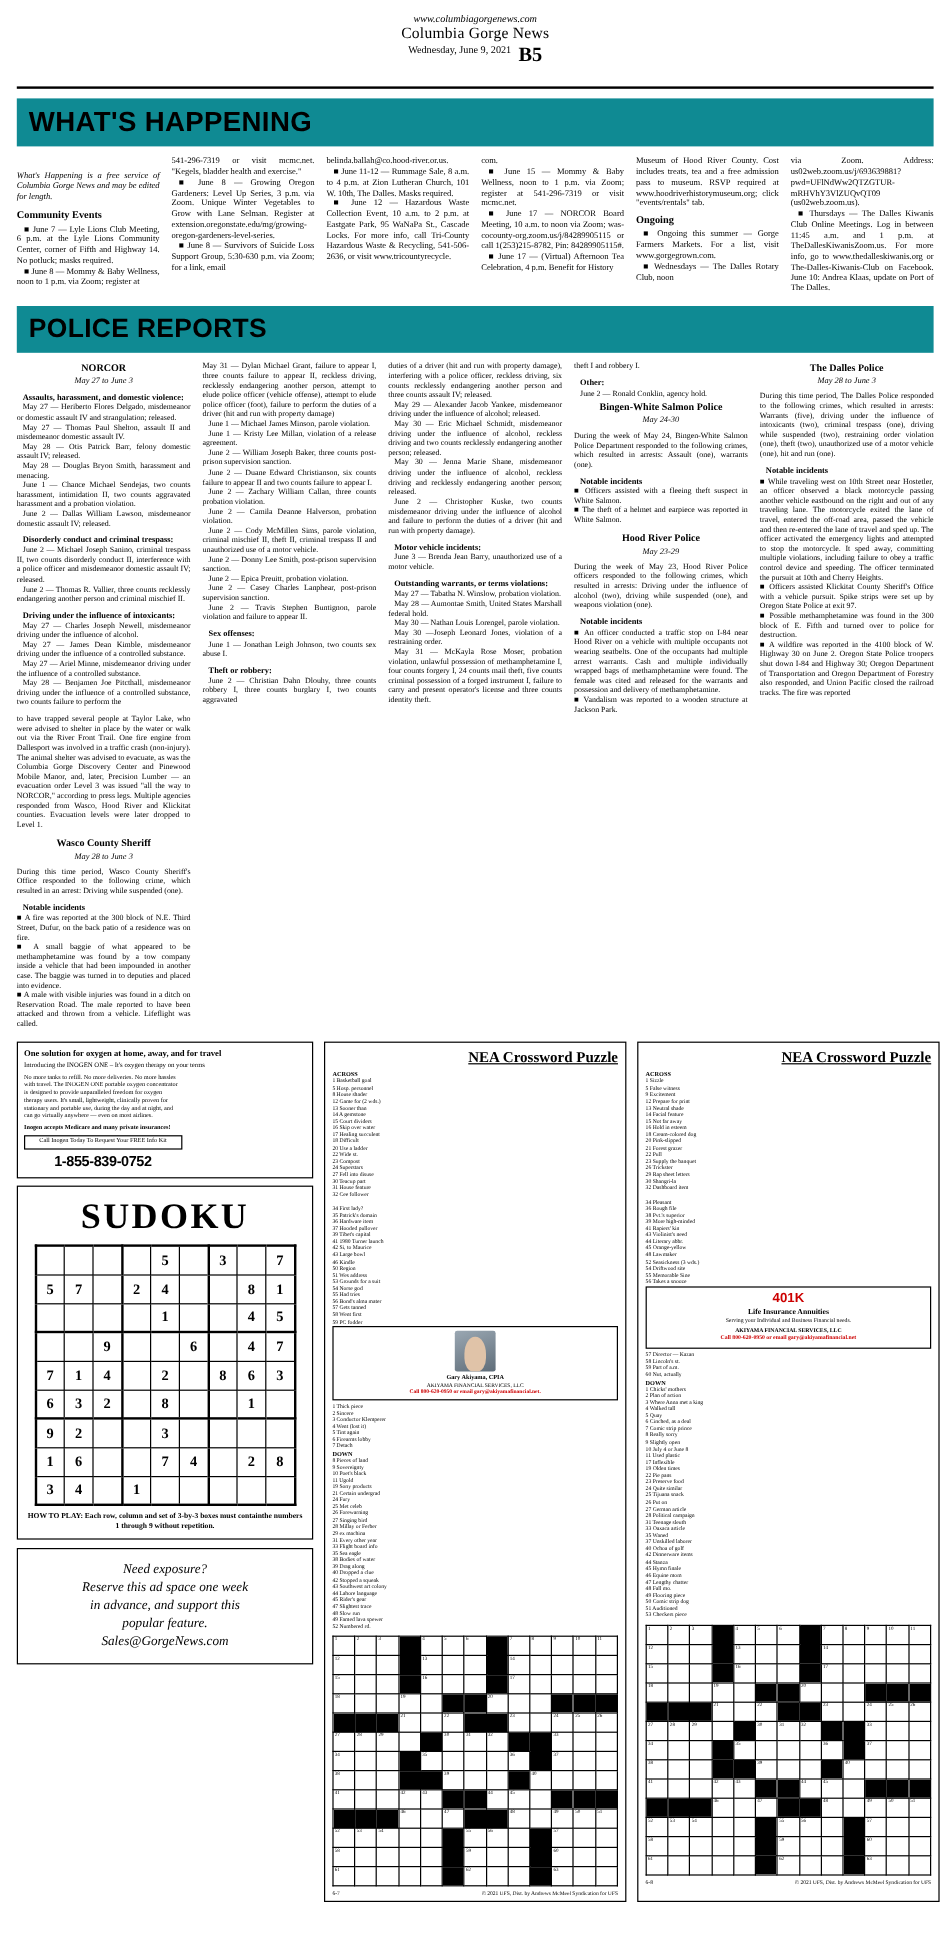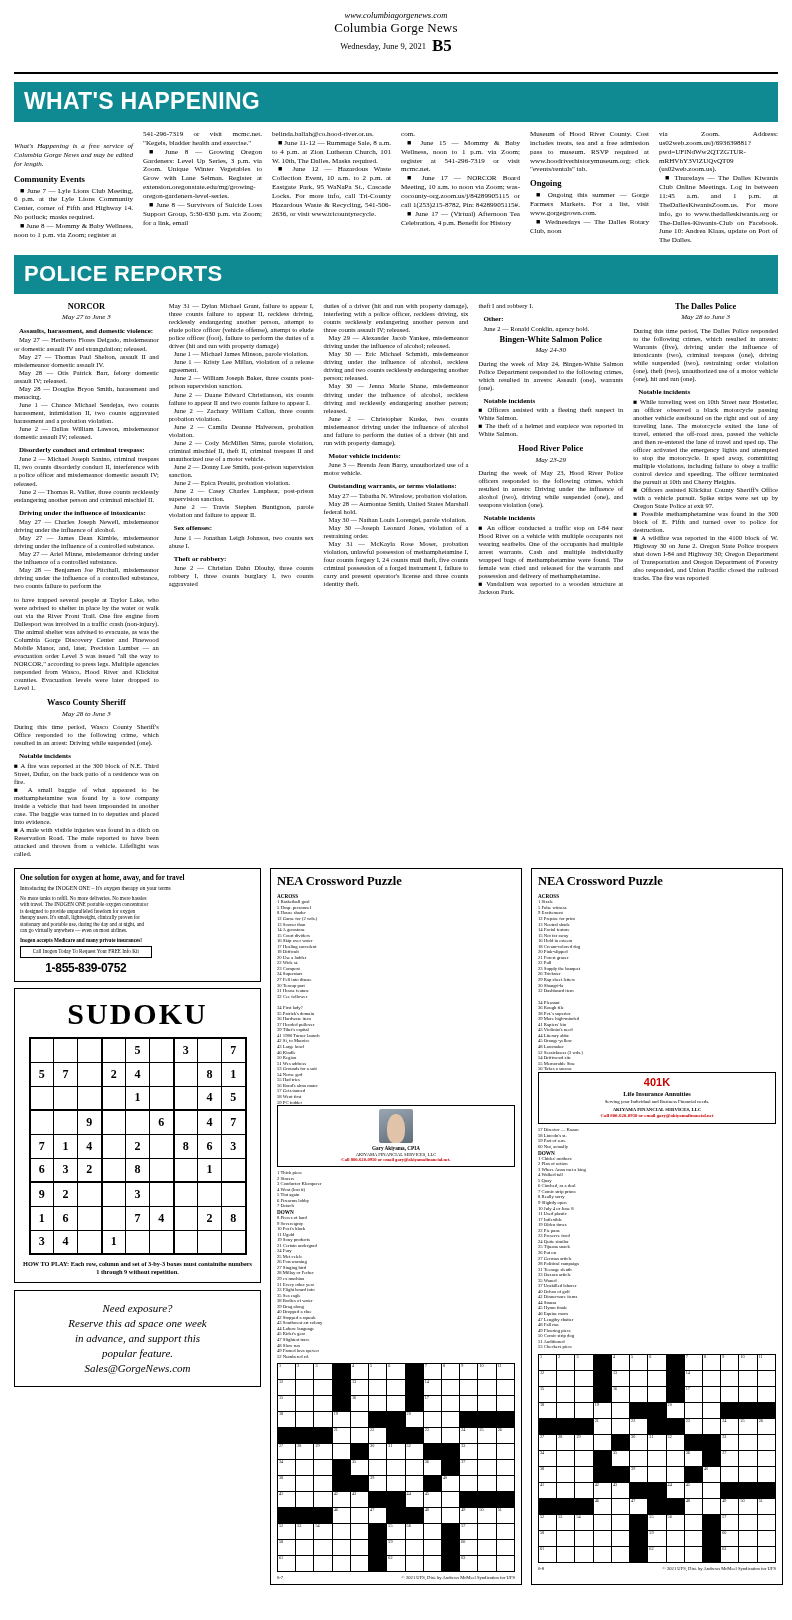--- a/index.html
+++ b/index.html
@@ -15,27 +15,27 @@
 
   
   .masthead {
     display: flex; align-items: center; justify-content: space-between;
     border-bottom: 2px solid #000; padding-bottom: 16px; margin-bottom: 8px;
     font-size: 8.5px;
     flex-direction: column;
   }
   .masthead .url { font-style: italic; font-family: "Liberation Serif", serif; }
   .masthead .paper { font-weight: normal; font-size: 13px; letter-spacing: .2px; }
-  .masthead .right { display: flex; align-items: center; gap: 6px; }
+  .masthead .right { display: flex; align-items: flex-start; gap: 6px; }
   .masthead .date { font-size: 8.5px; }
   .masthead .pagenum { font-size: 17px; font-weight: bold; }
 
   
   .banner {
-    background: #0f8a93; color: #ffffff; font-family: "Liberation Sans", sans-serif;
+    background: #0f8a93; color: #000000; font-family: "Liberation Sans", sans-serif;
     font-weight: bold; font-size: 23px; padding: 6px 10px 7px; letter-spacing: .3px;
     margin-bottom: 8px;
   }
   .banner.thin { font-size: 22px; }
 
   
   .cols { display: grid; column-gap: 10px; }
   .cols.c6 { grid-template-columns: repeat(6, 1fr); }
   .col { font-size: 7.1px; line-height: 1.25; text-align: justify; }
   .col p { margin-bottom: 0; text-indent: 6px; }
@@ -100,21 +100,21 @@
   table.sudoku td:first-child { border-left-width: 2px; }
   .howto { font-size: 6.3px; font-weight: bold; text-align: center; margin-top: 5px; line-height: 1.3; }
 
   .promo {
     border: 1px solid #000; margin-top: 7px; padding: 10px 6px; text-align: center;
     font-style: italic; font-family: "Liberation Serif", serif; font-size: 11px; line-height: 1.35;
   }
 
   
   .cw-panel { border: 1px solid #000; padding: 5px 6px 4px; height: 100%; }
-  .cw-title { text-align: left; font-family: "Liberation Serif", serif; font-weight: bold; font-size: 12.5px; margin-bottom: 4px; }
+  .cw-title { text-align: right; font-family: "Liberation Serif", serif; font-weight: bold; font-size: 12.5px; margin-bottom: 4px; text-decoration: underline; }
   .cw-top { display: grid; grid-template-columns: 1fr; column-gap: 4px; font-size: 4.7px; line-height: 1.18; }
   .cw-top .hdr { font-weight: bold; font-size: 5.2px; }
   .cw-ad { border: 1px solid #000; padding: 3px; text-align: center; font-size: 4.6px; line-height: 1.25; }
   .cw-ad .nm { font-weight: bold; font-size: 5.2px; }
   .cw-ad .red { color: #c00; font-weight: bold; font-size:4.6px;}
   .cw-ad .avatar { width: 34px; height: 34px; border-radius: 2px; background: linear-gradient(160deg,#9aa7b2,#5f6d79); margin: 0 auto 2px; position: relative; overflow:hidden;}
   .cw-ad .avatar::after{content:"";position:absolute;left:24%;top:16%;width:52%;height:84%;border-radius:50% 50% 40% 40%;background:#e0c3a8;}
   .k401 { border:1px solid #000; padding:4px; text-align:center; font-size:4.8px; line-height:1.3;}
   .k401 .big { font-family:"Liberation Sans",sans-serif; font-weight:bold; font-size:11px; color:#c00; line-height:1.05;}
   .k401 .sub { font-weight:bold; font-size:6.4px; margin-top:2px;}

